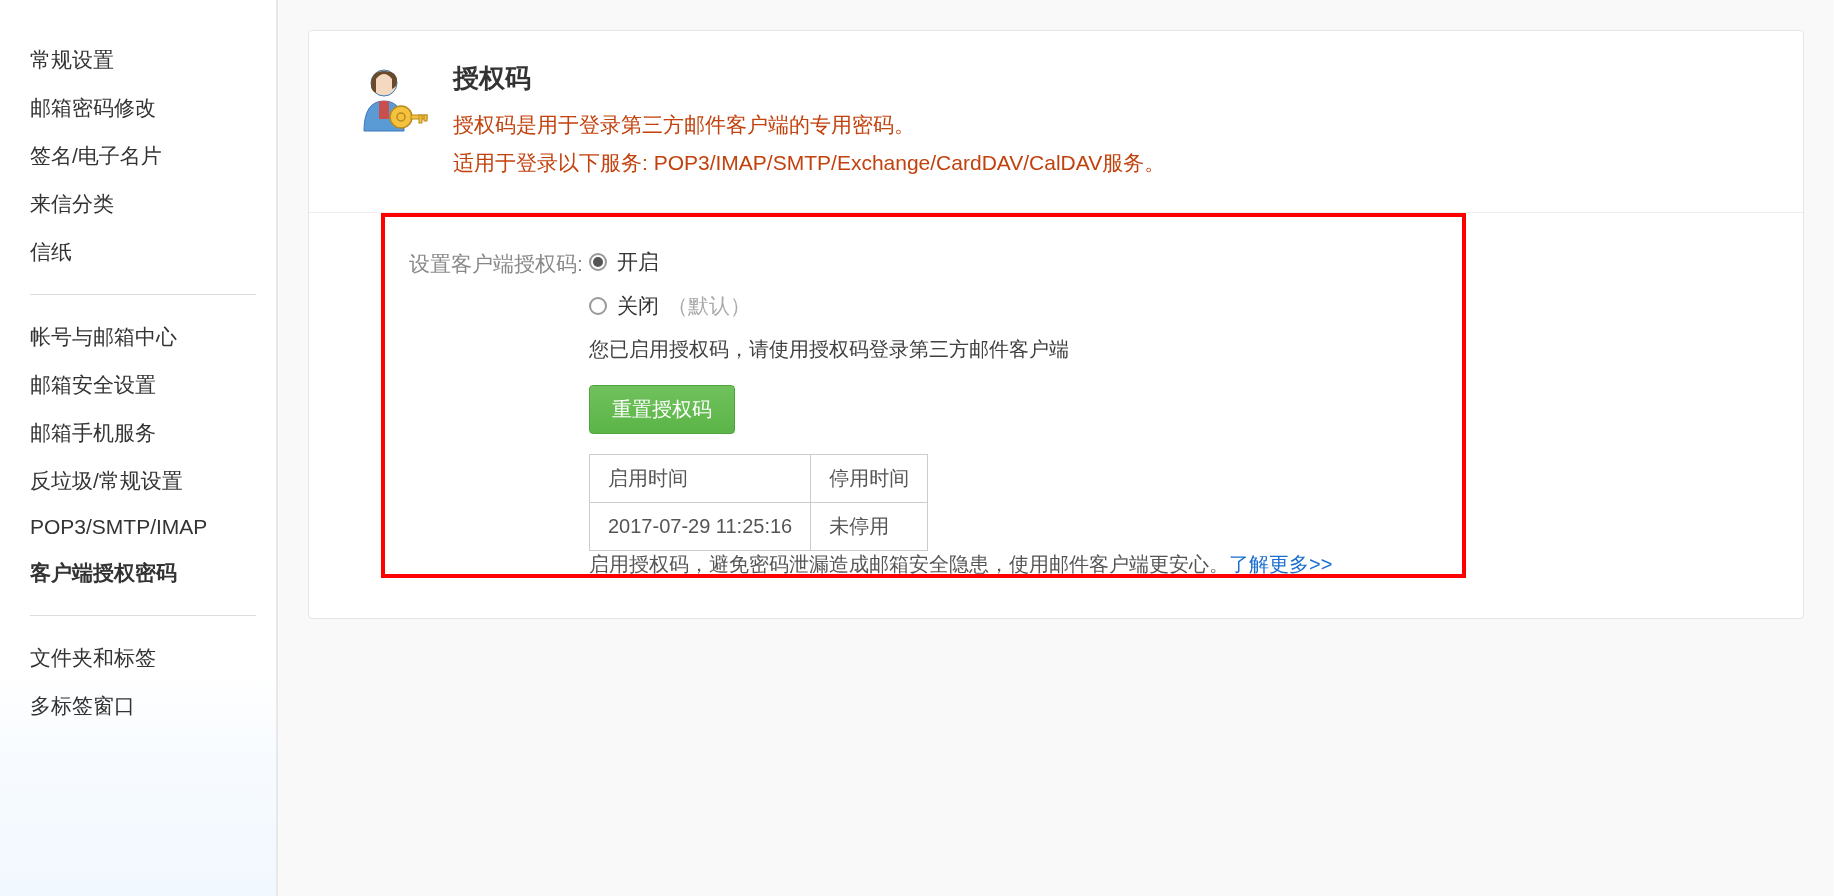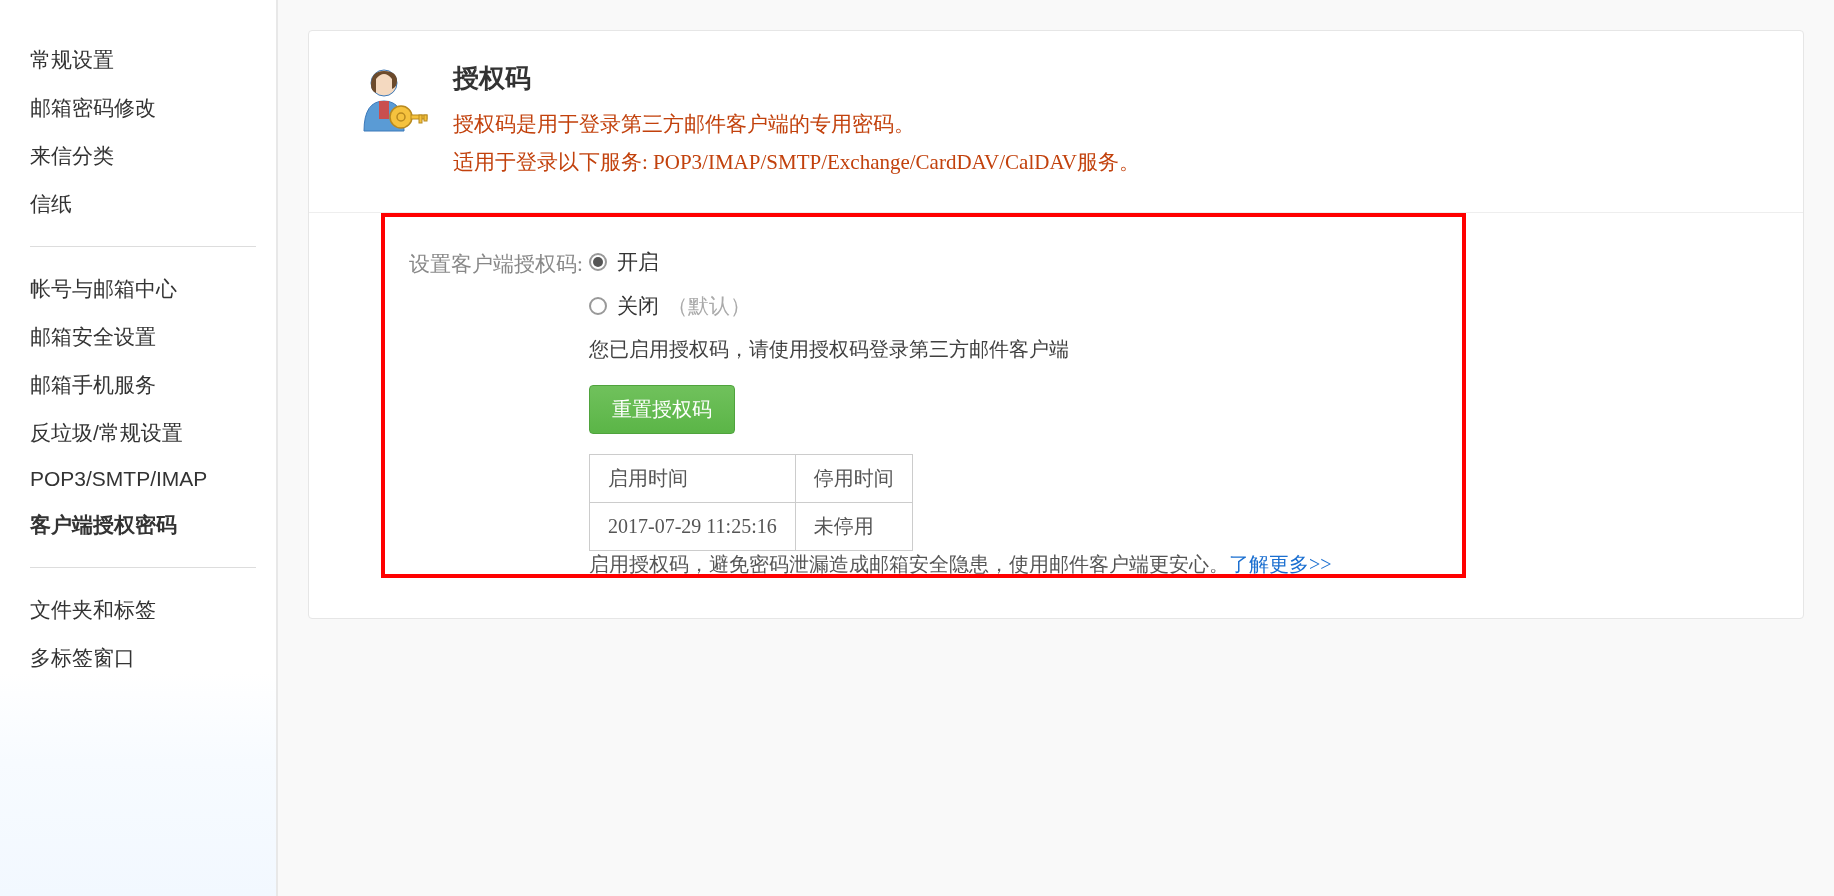--- a/index.html
+++ b/index.html
@@ -55,21 +55,20 @@
   transform: translateX(-50%);
   width: 3px;
   height: 3px;
   background: #888;
   border-radius: 50%;
 }
 .main {
   flex: 1;
   padding: 30px 0 0 30px;
   background: #f9f9f9;
-  font-family: Liberation Serif, serif;
 }
 .card {
   background: #fff;
   border: 1px solid #e6e6e6;
   border-radius: 4px;
   margin-right: 30px;
 }
 .card-header {
   display: flex;
   padding: 30px 40px 30px 40px;
@@ -188,20 +187,23 @@
 </head>
 <body>
 
 <div class="container">
   <div class="sidebar">
     <div class="nav-item">
         <span>常规设置</span>
       </div>
     <div class="nav-item">
         <span>邮箱密码修改</span>
+      </div>
+    <div class="nav-item">
+        <span>签名/电子名片</span>
       </div>
     <div class="nav-item">
         <span>来信分类</span>
       </div>
     <div class="nav-item">
         <span>信纸</span>
       </div>
     <hr class="sidebar-divider">
     <div class="nav-item">
         <span>帐号与邮箱中心</span>

